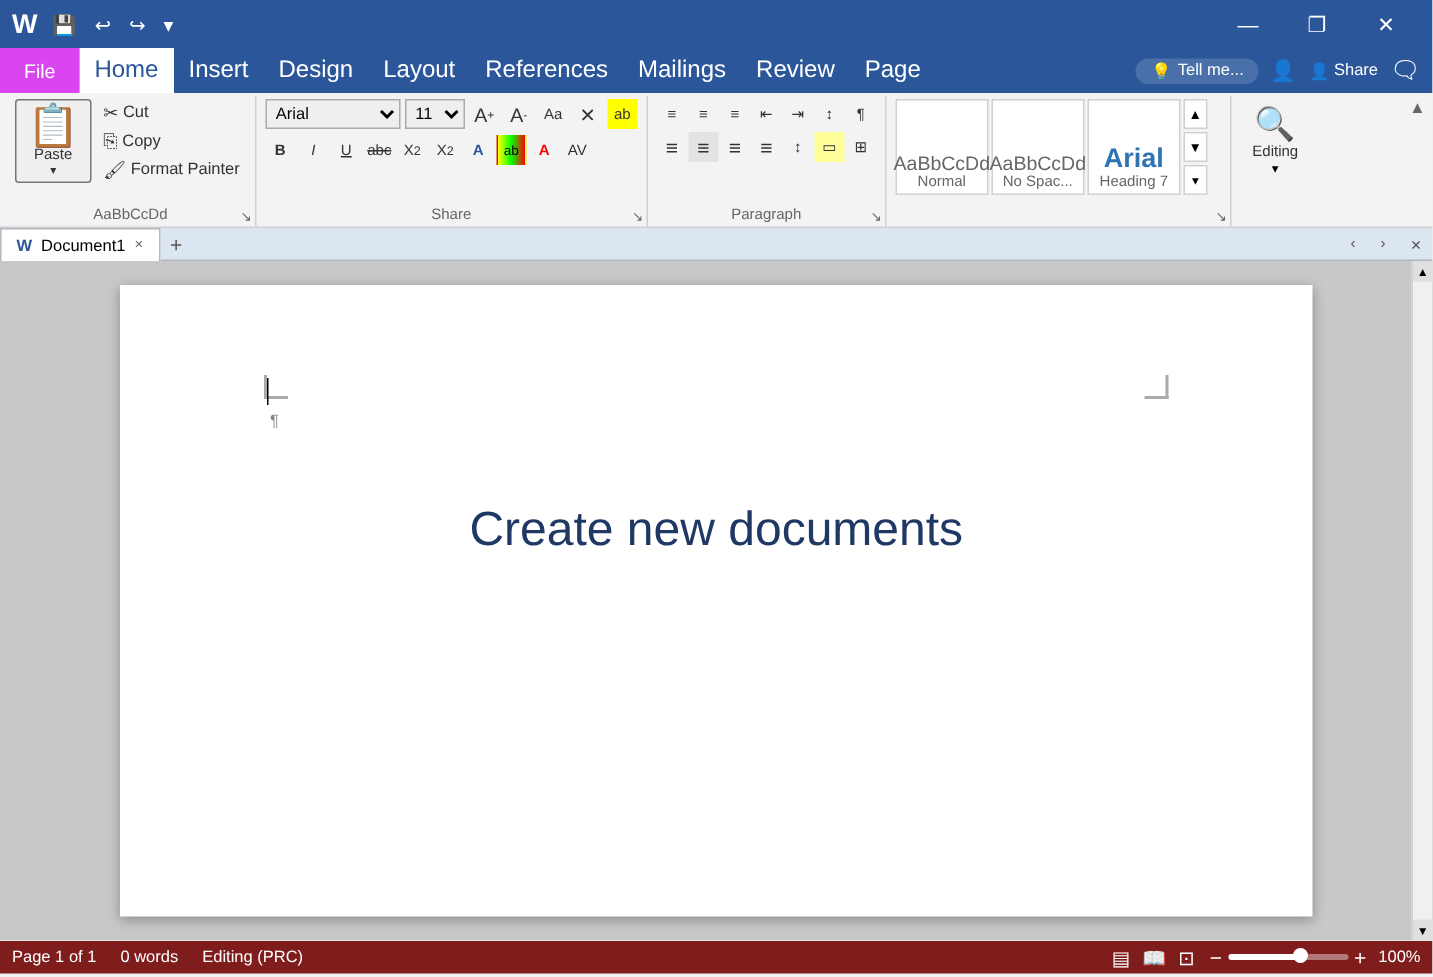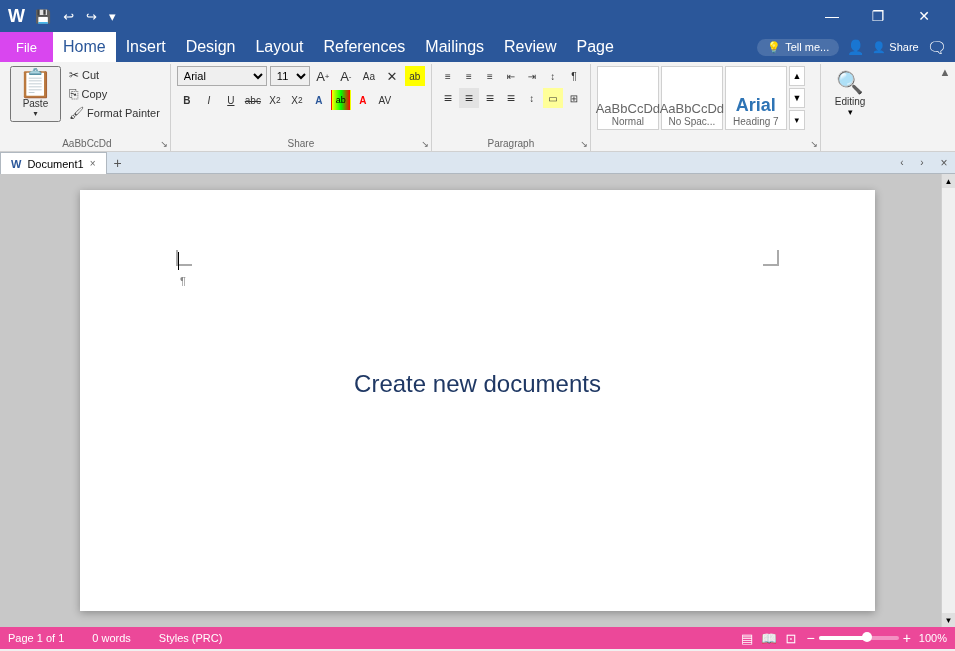--- a/index.html
+++ b/index.html
@@ -185,36 +185,36 @@
       position: absolute; top: 60px; right: 96px;
       width: 16px; height: 16px;
       border-right: 2px solid #aaa;
       border-bottom: 2px solid #aaa;
     }
     .paragraph-mark {
       position: absolute; top: 85px; left: 100px;
       font-size: 11px; color: #888;
     }
     .doc-content-text {
-      margin-top: 100px;
-      font-size: 24px;
+      margin-top: 64px;
+      font-size: 32px;
       color: #1f3864;
       text-align: center;
     }
 
     
     .status-bar {
-      background: #ec4899;
+      background: #7f1d1d;
       color: white;
       height: 22px;
       display: flex;
       align-items: center;
       padding: 0 8px;
       font-size: 11px;
-      gap: 28px;
+      gap: 16px;
       justify-content: flex-end;
     }
     .status-right { margin-left: auto; display: flex; align-items: center; gap: 8px; }
     .zoom-slider { display: flex; align-items: center; gap: 4px; }
     .zoom-minus, .zoom-plus { cursor: pointer; font-size: 14px; }
     .slider-track { width: 80px; height: 4px; background: rgba(255,255,255,0.4); border-radius: 2px; position: relative; }
     .slider-fill { width: 60%; height: 100%; background: white; border-radius: 2px; }
     .slider-thumb { position: absolute; top: -4px; left: 60%; width: 10px; height: 10px; background: white; border-radius: 50%; transform: translateX(-50%); }
     .view-icons { display: flex; gap: 4px; }
     .view-icon-btn { background: transparent; border: none; color: white; cursor: pointer; font-size: 13px; padding: 0 2px; }
@@ -433,21 +433,21 @@
     <div class="scroll-track">
       <div class="scroll-thumb"></div>
     </div>
     <div class="scroll-btn">▼</div>
   </div>
 </div>
 
 <div class="status-bar">
   <span>Page 1 of 1</span>
   <span>0 words</span>
-  <span>Styles (PRC)</span>
+  <span>Editing (PRC)</span>
   <div class="status-right">
     <div class="view-icons">
       <button class="view-icon-btn" title="Normal View">▤</button>
       <button class="view-icon-btn" title="Reading View">📖</button>
       <button class="view-icon-btn" title="Web View">⊡</button>
     </div>
     <div class="zoom-slider">
       <span class="zoom-minus">−</span>
       <div class="slider-track">
         <div class="slider-fill"></div>

